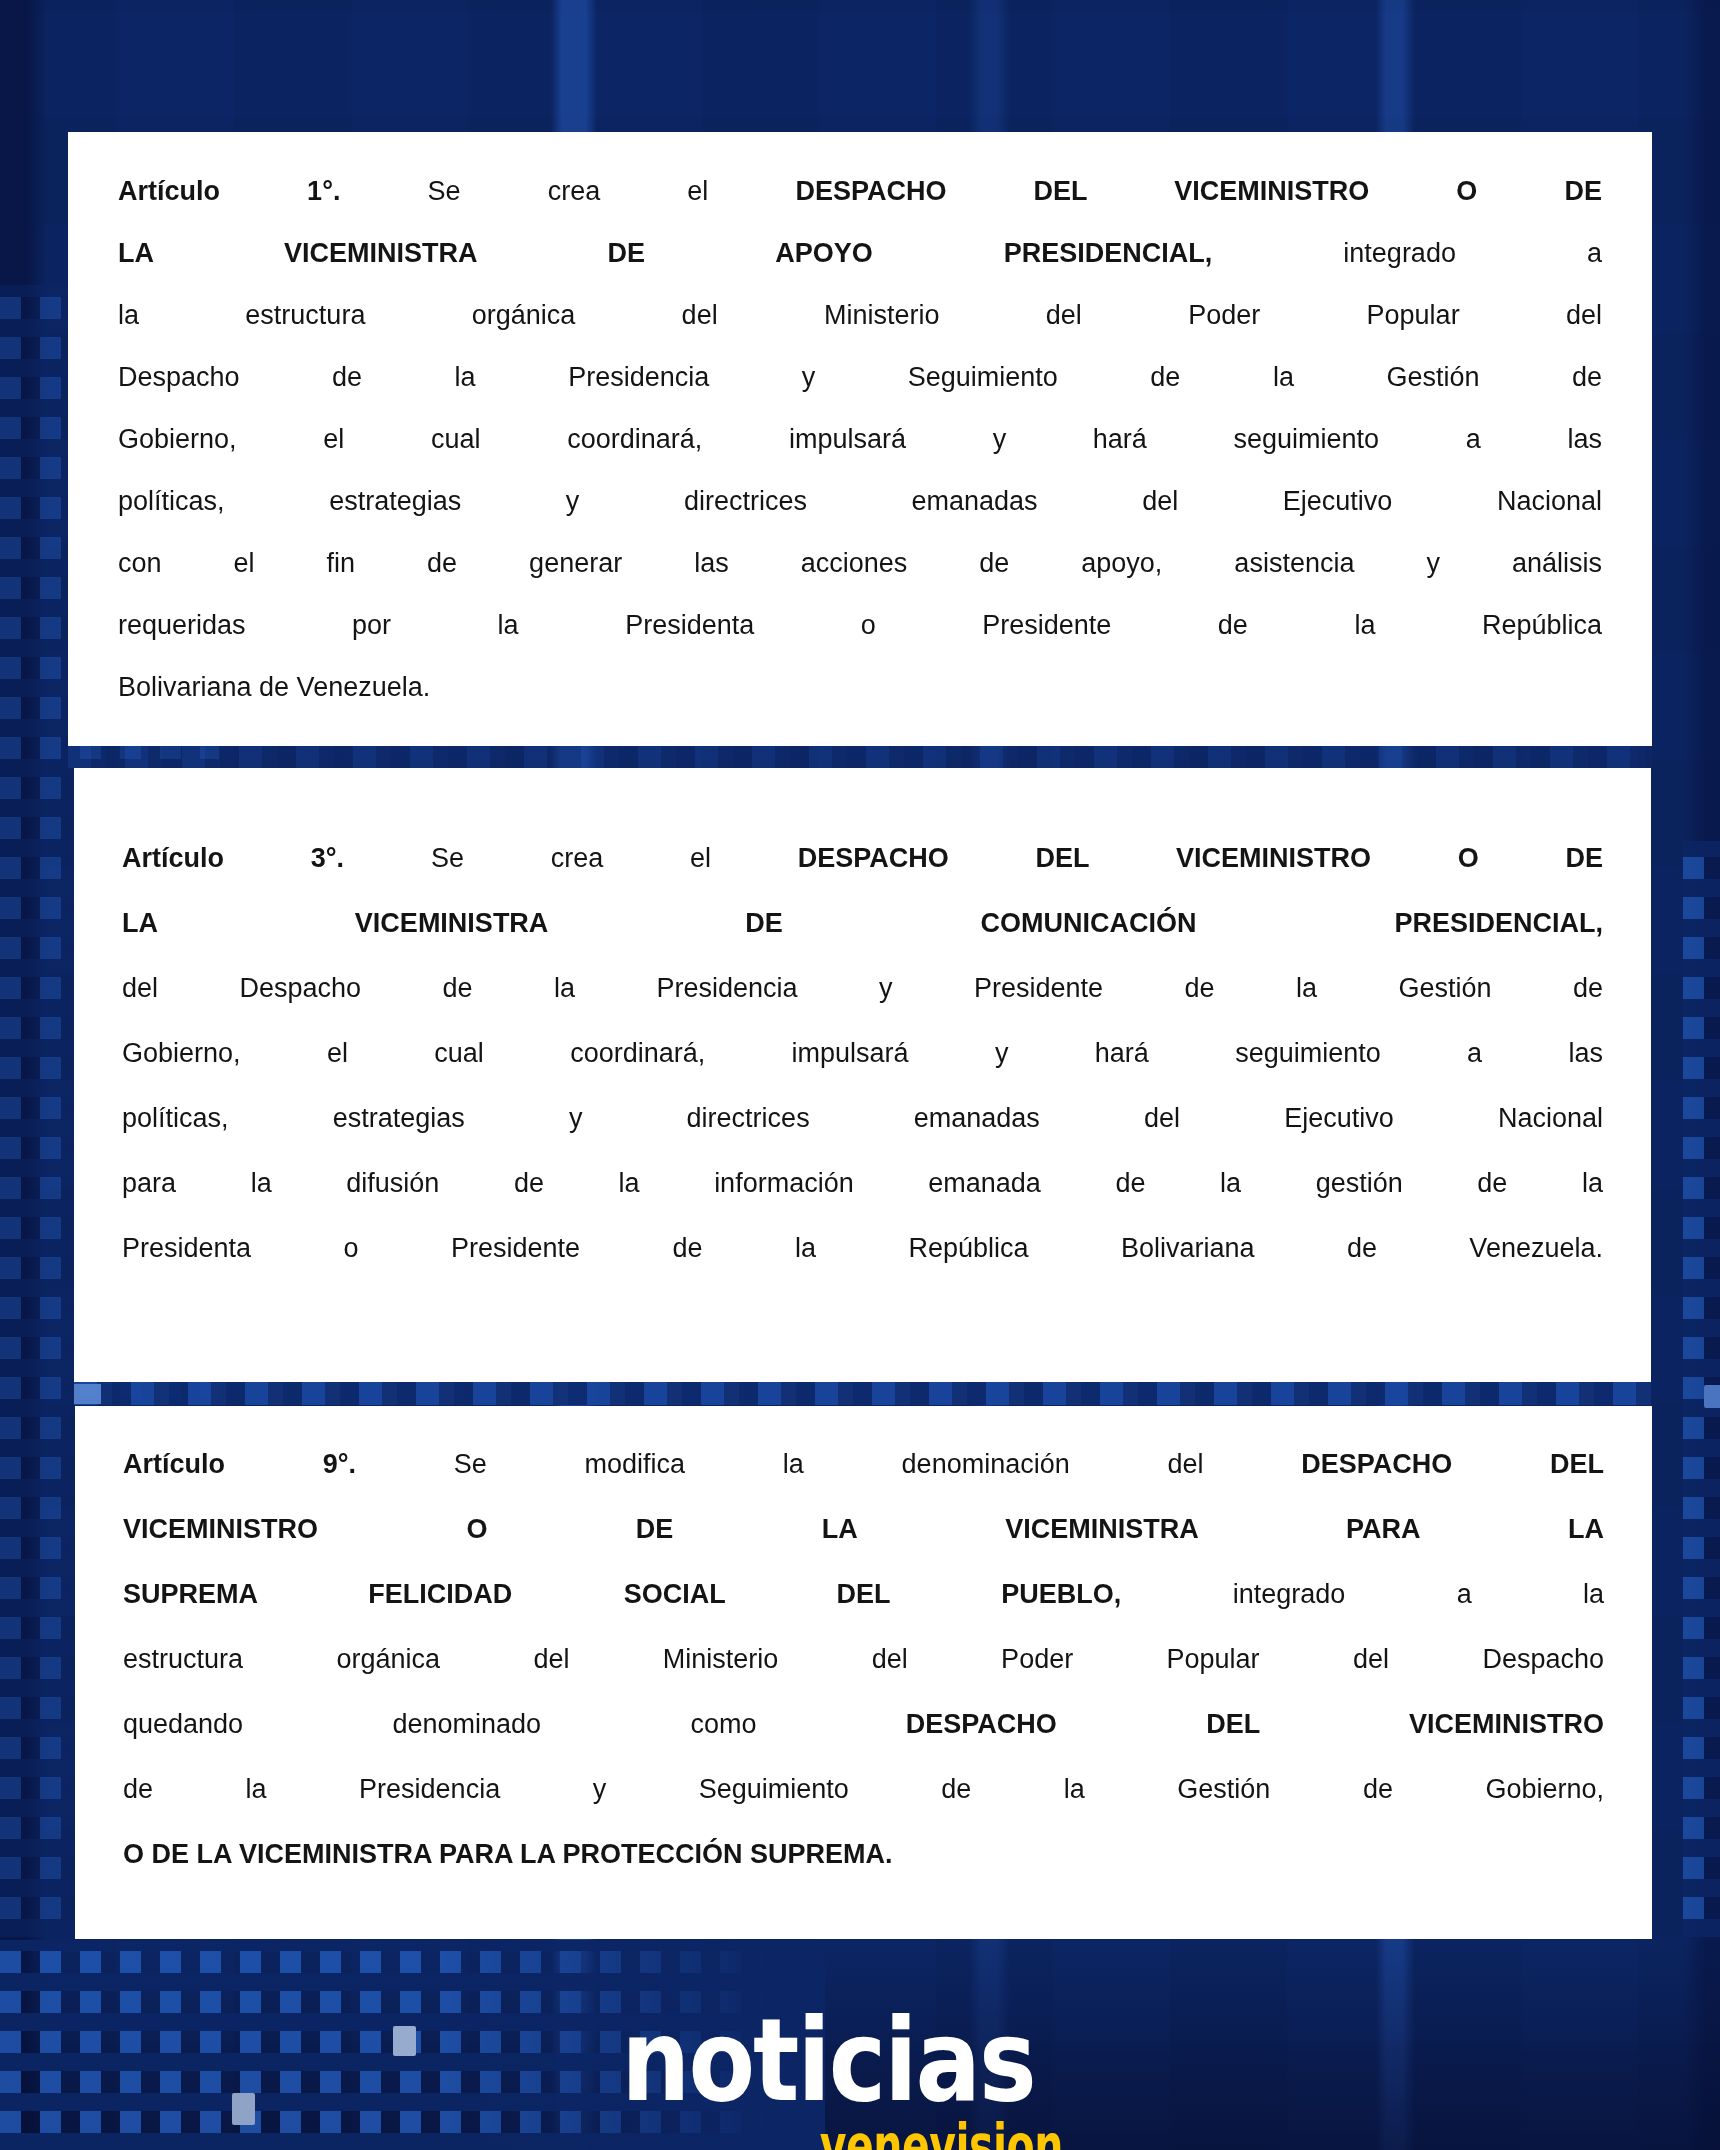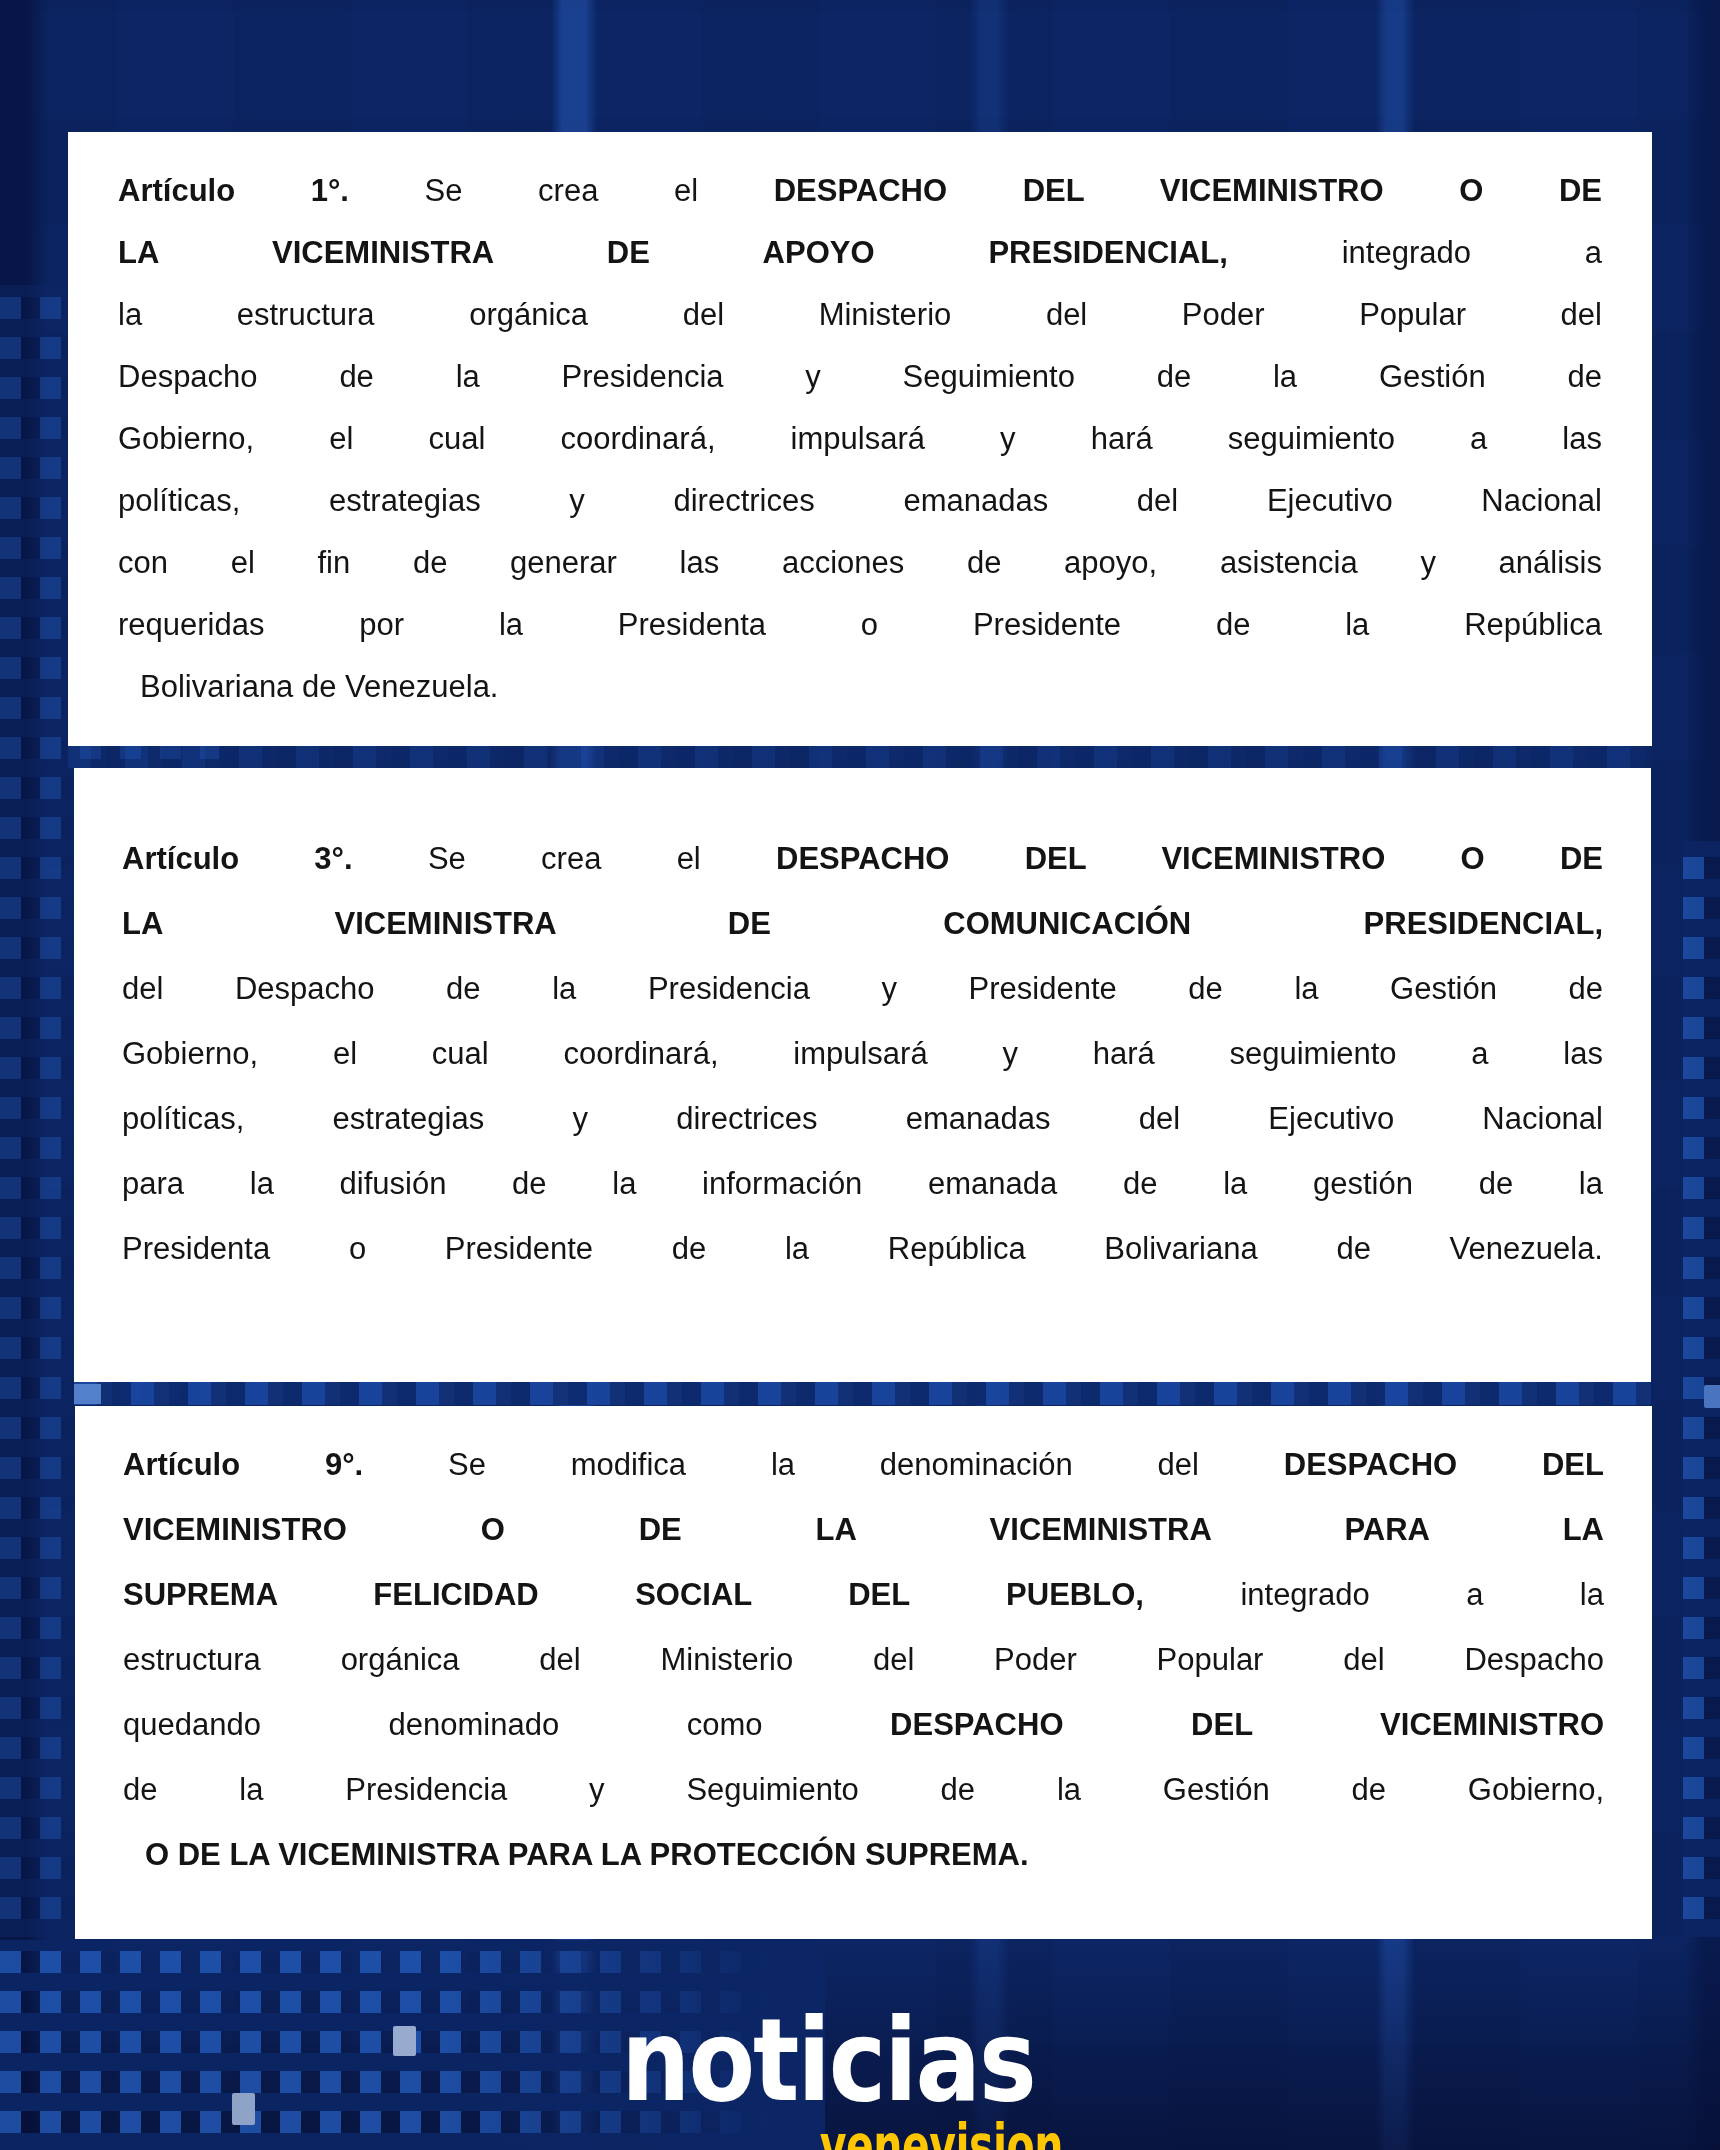--- a/index.html
+++ b/index.html
@@ -51,29 +51,29 @@
   
   .panel{
     position:absolute; box-sizing:border-box;
     background:#ffffff; color:#141414;
   }
   #box1{left:68px; top:132px;  width:1584px; height:614px; padding:28px 50px 0;}
   #box2{left:74px; top:768px; width:1577px; height:614px; padding:58px 48px 0;}
   #box3{left:75px; top:1406px; width:1577px; height:533px; padding:26px 48px 0;}
 
   .line{
-    font-size:31px;
+    font-size:27px;
     text-align:justify;
     text-align-last:justify;
     -moz-text-align-last:justify;
     white-space:normal;
   }
   #box1 .line{line-height:62px; height:62px;}
   #box2 .line, #box3 .line{line-height:65px; height:65px;}
-  .line.last{text-align-last:left;margin-left:22px; -moz-text-align-last:left;}
+  .line.last{text-align-last:left; -moz-text-align-last:left;}
   .b{font-weight:700;}
 
   
   #logo{
     position:absolute; left:586px; top:2009px; width:484px;
     text-align:center;
   }
   #brand{
     font-family:"DejaVu Sans",sans-serif;
     font-weight:700;

